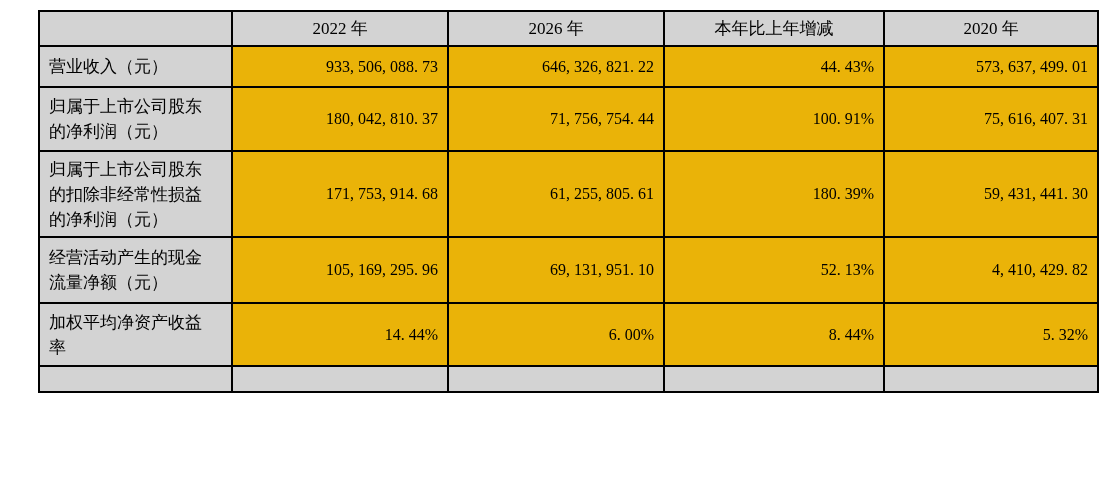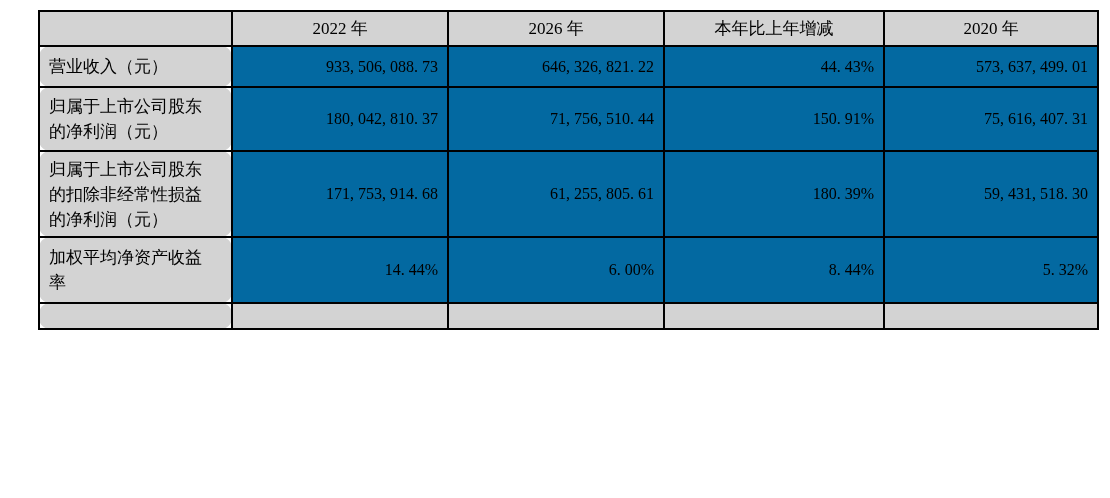--- a/index.html
+++ b/index.html
@@ -45,24 +45,23 @@
     background: #d3d3d3;
     text-align: center;
   }
   .fin-table td.label {
     background: #d3d3d3;
     text-align: left;
     padding-left: 9px;
     padding-right: 6px;
     white-space: pre-line;
     line-height: 25px;
-    border-radius: 11px;
   }
   .fin-table td.num {
-    background: #0369a1;
+    background: #eab308;
     text-align: right;
     padding-right: 9px;
     font-size: 16px;
     line-height: 20px;
   }
   
   .fin-table tbody tr:nth-child(1) { height: 41px; }
   .fin-table tbody tr:nth-child(2) { height: 64px; }
   .fin-table tbody tr:nth-child(3) { height: 86px; }
   .fin-table tbody tr:nth-child(4) { height: 66px; }
@@ -99,32 +98,40 @@
     <td class="label">营业收入（元）</td>
     <td class="num">933, 506, 088. 73</td>
     <td class="num">646, 326, 821. 22</td>
     <td class="num">44. 43%</td>
     <td class="num">573, 637, 499. 01</td>
   </tr>
         <tr>
     <td class="label">归属于上市公司股东
 的净利润（元）</td>
     <td class="num">180, 042, 810. 37</td>
-    <td class="num">71, 756, 510. 44</td>
-    <td class="num">150. 91%</td>
+    <td class="num">71, 756, 754. 44</td>
+    <td class="num">100. 91%</td>
     <td class="num">75, 616, 407. 31</td>
   </tr>
         <tr>
     <td class="label">归属于上市公司股东
 的扣除非经常性损益
 的净利润（元）</td>
     <td class="num">171, 753, 914. 68</td>
     <td class="num">61, 255, 805. 61</td>
     <td class="num">180. 39%</td>
-    <td class="num">59, 431, 518. 30</td>
+    <td class="num">59, 431, 441. 30</td>
+  </tr>
+        <tr>
+    <td class="label">经营活动产生的现金
+流量净额（元）</td>
+    <td class="num">105, 169, 295. 96</td>
+    <td class="num">69, 131, 951. 10</td>
+    <td class="num">52. 13%</td>
+    <td class="num">4, 410, 429. 82</td>
   </tr>
         <tr>
     <td class="label">加权平均净资产收益
 率</td>
     <td class="num">14. 44%</td>
     <td class="num">6. 00%</td>
     <td class="num">8. 44%</td>
     <td class="num">5. 32%</td>
   </tr>
         <tr class="partial">

